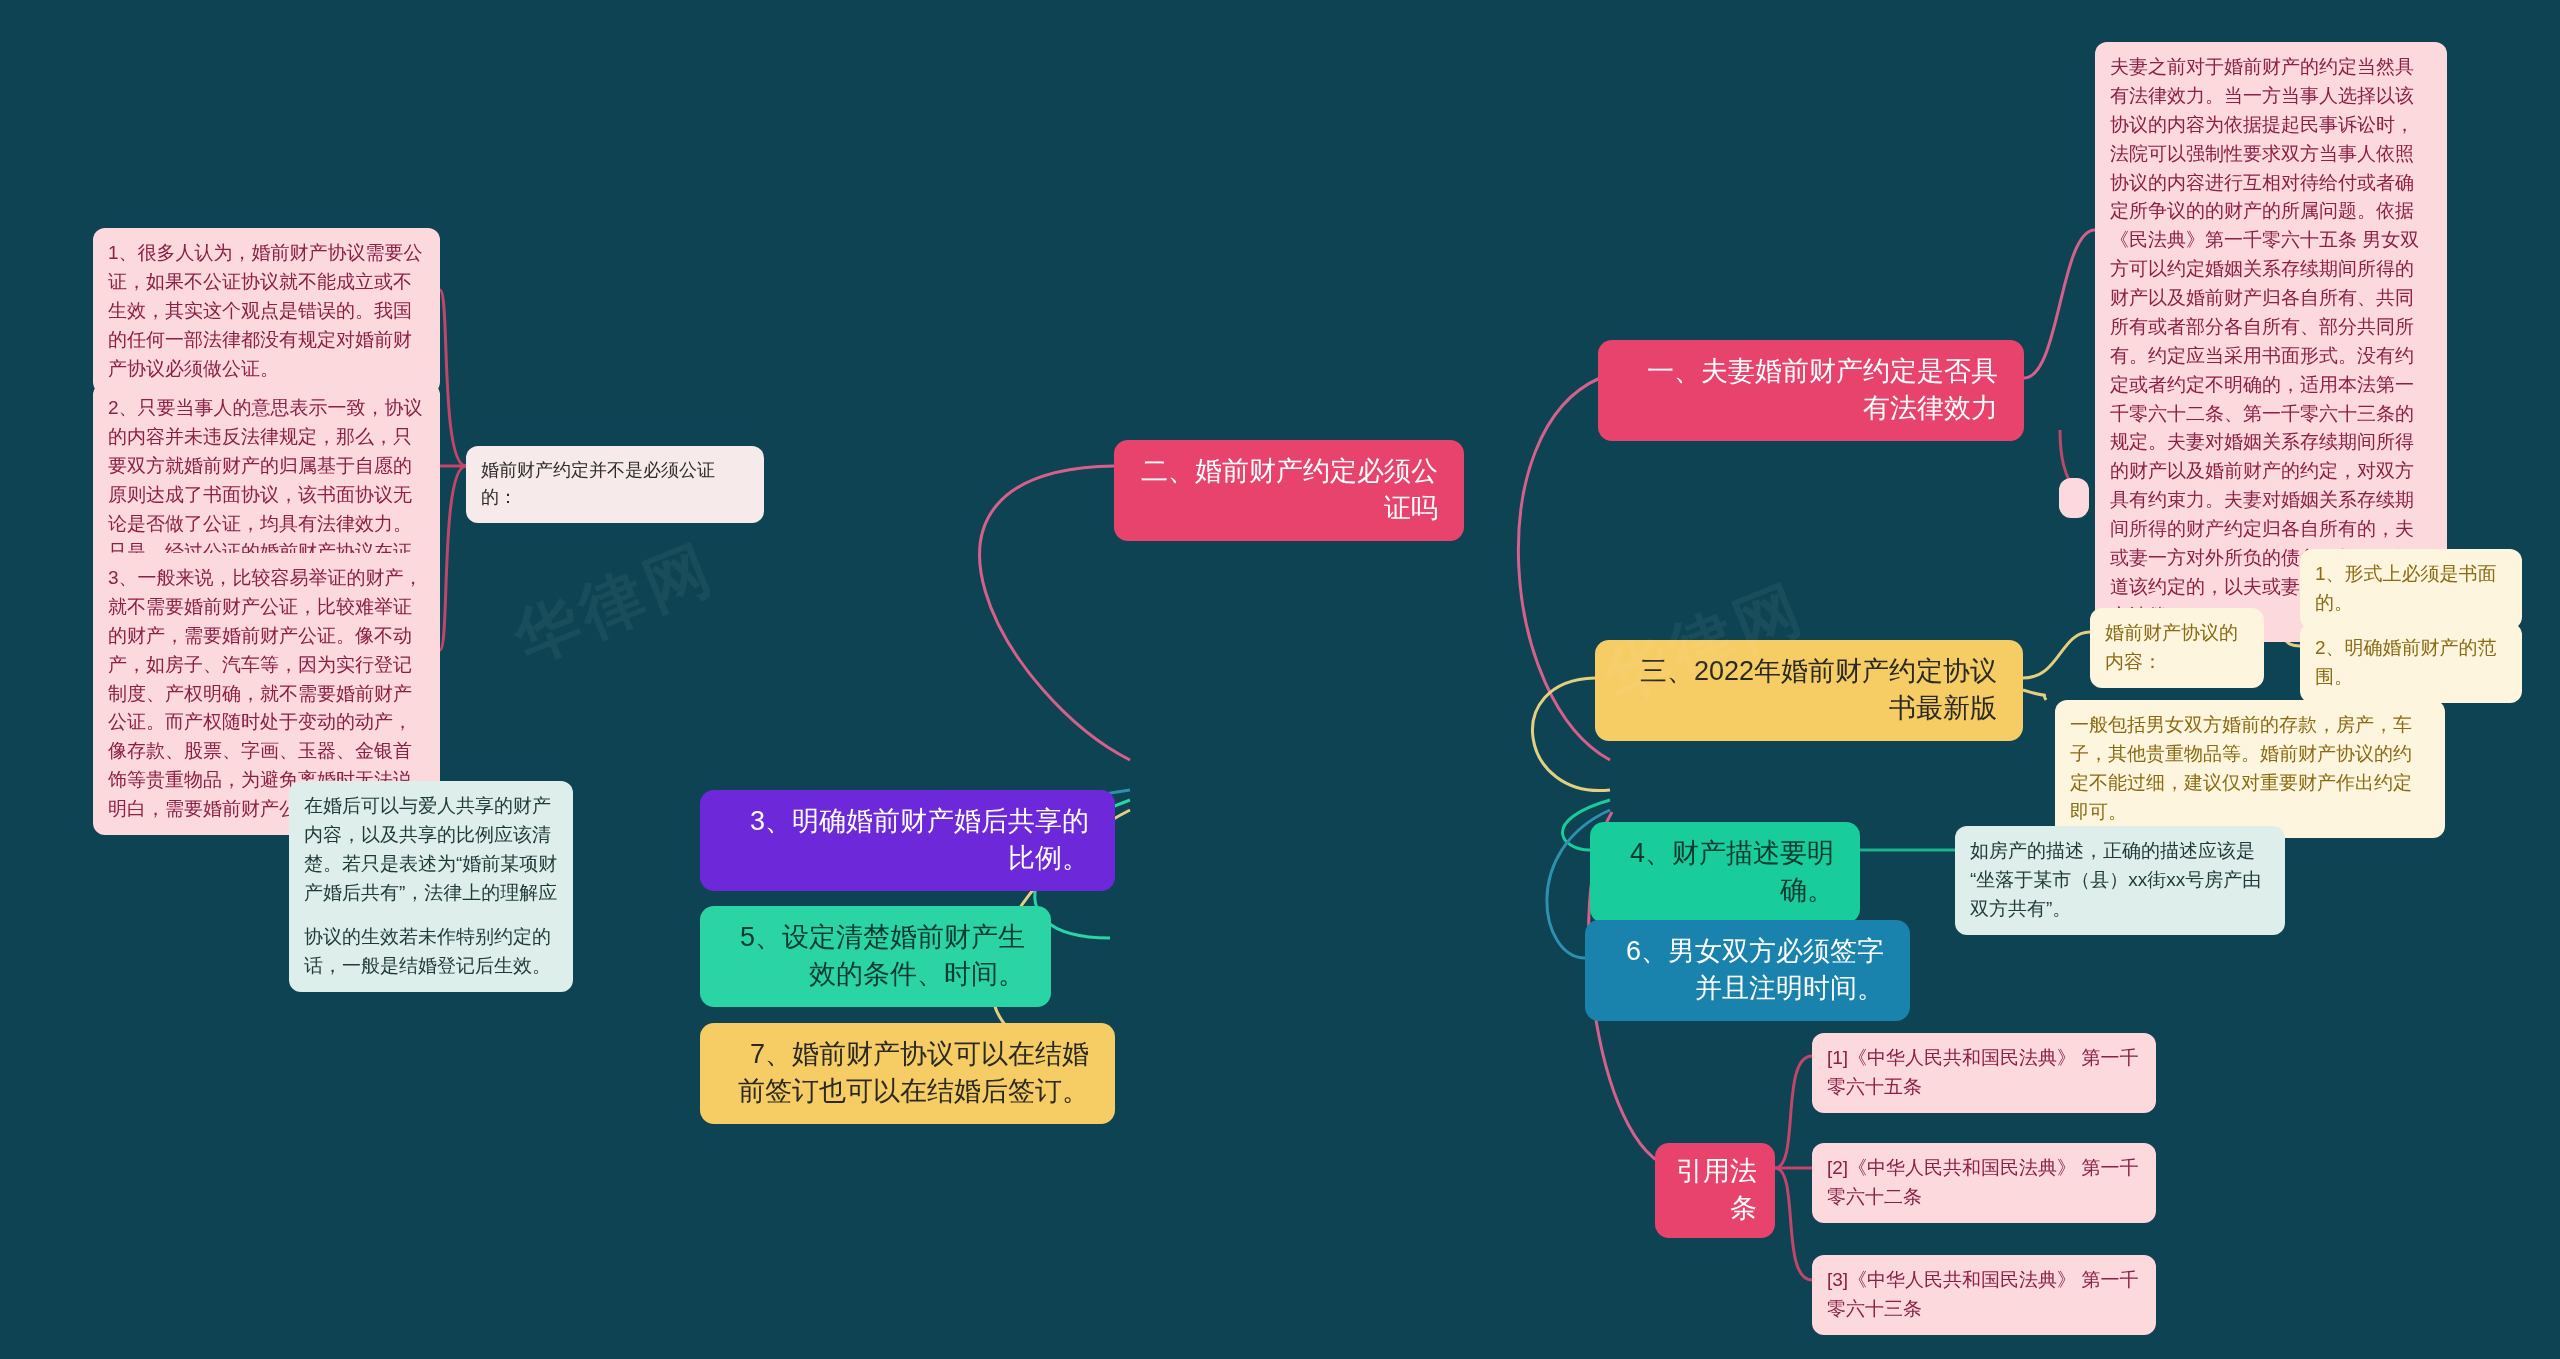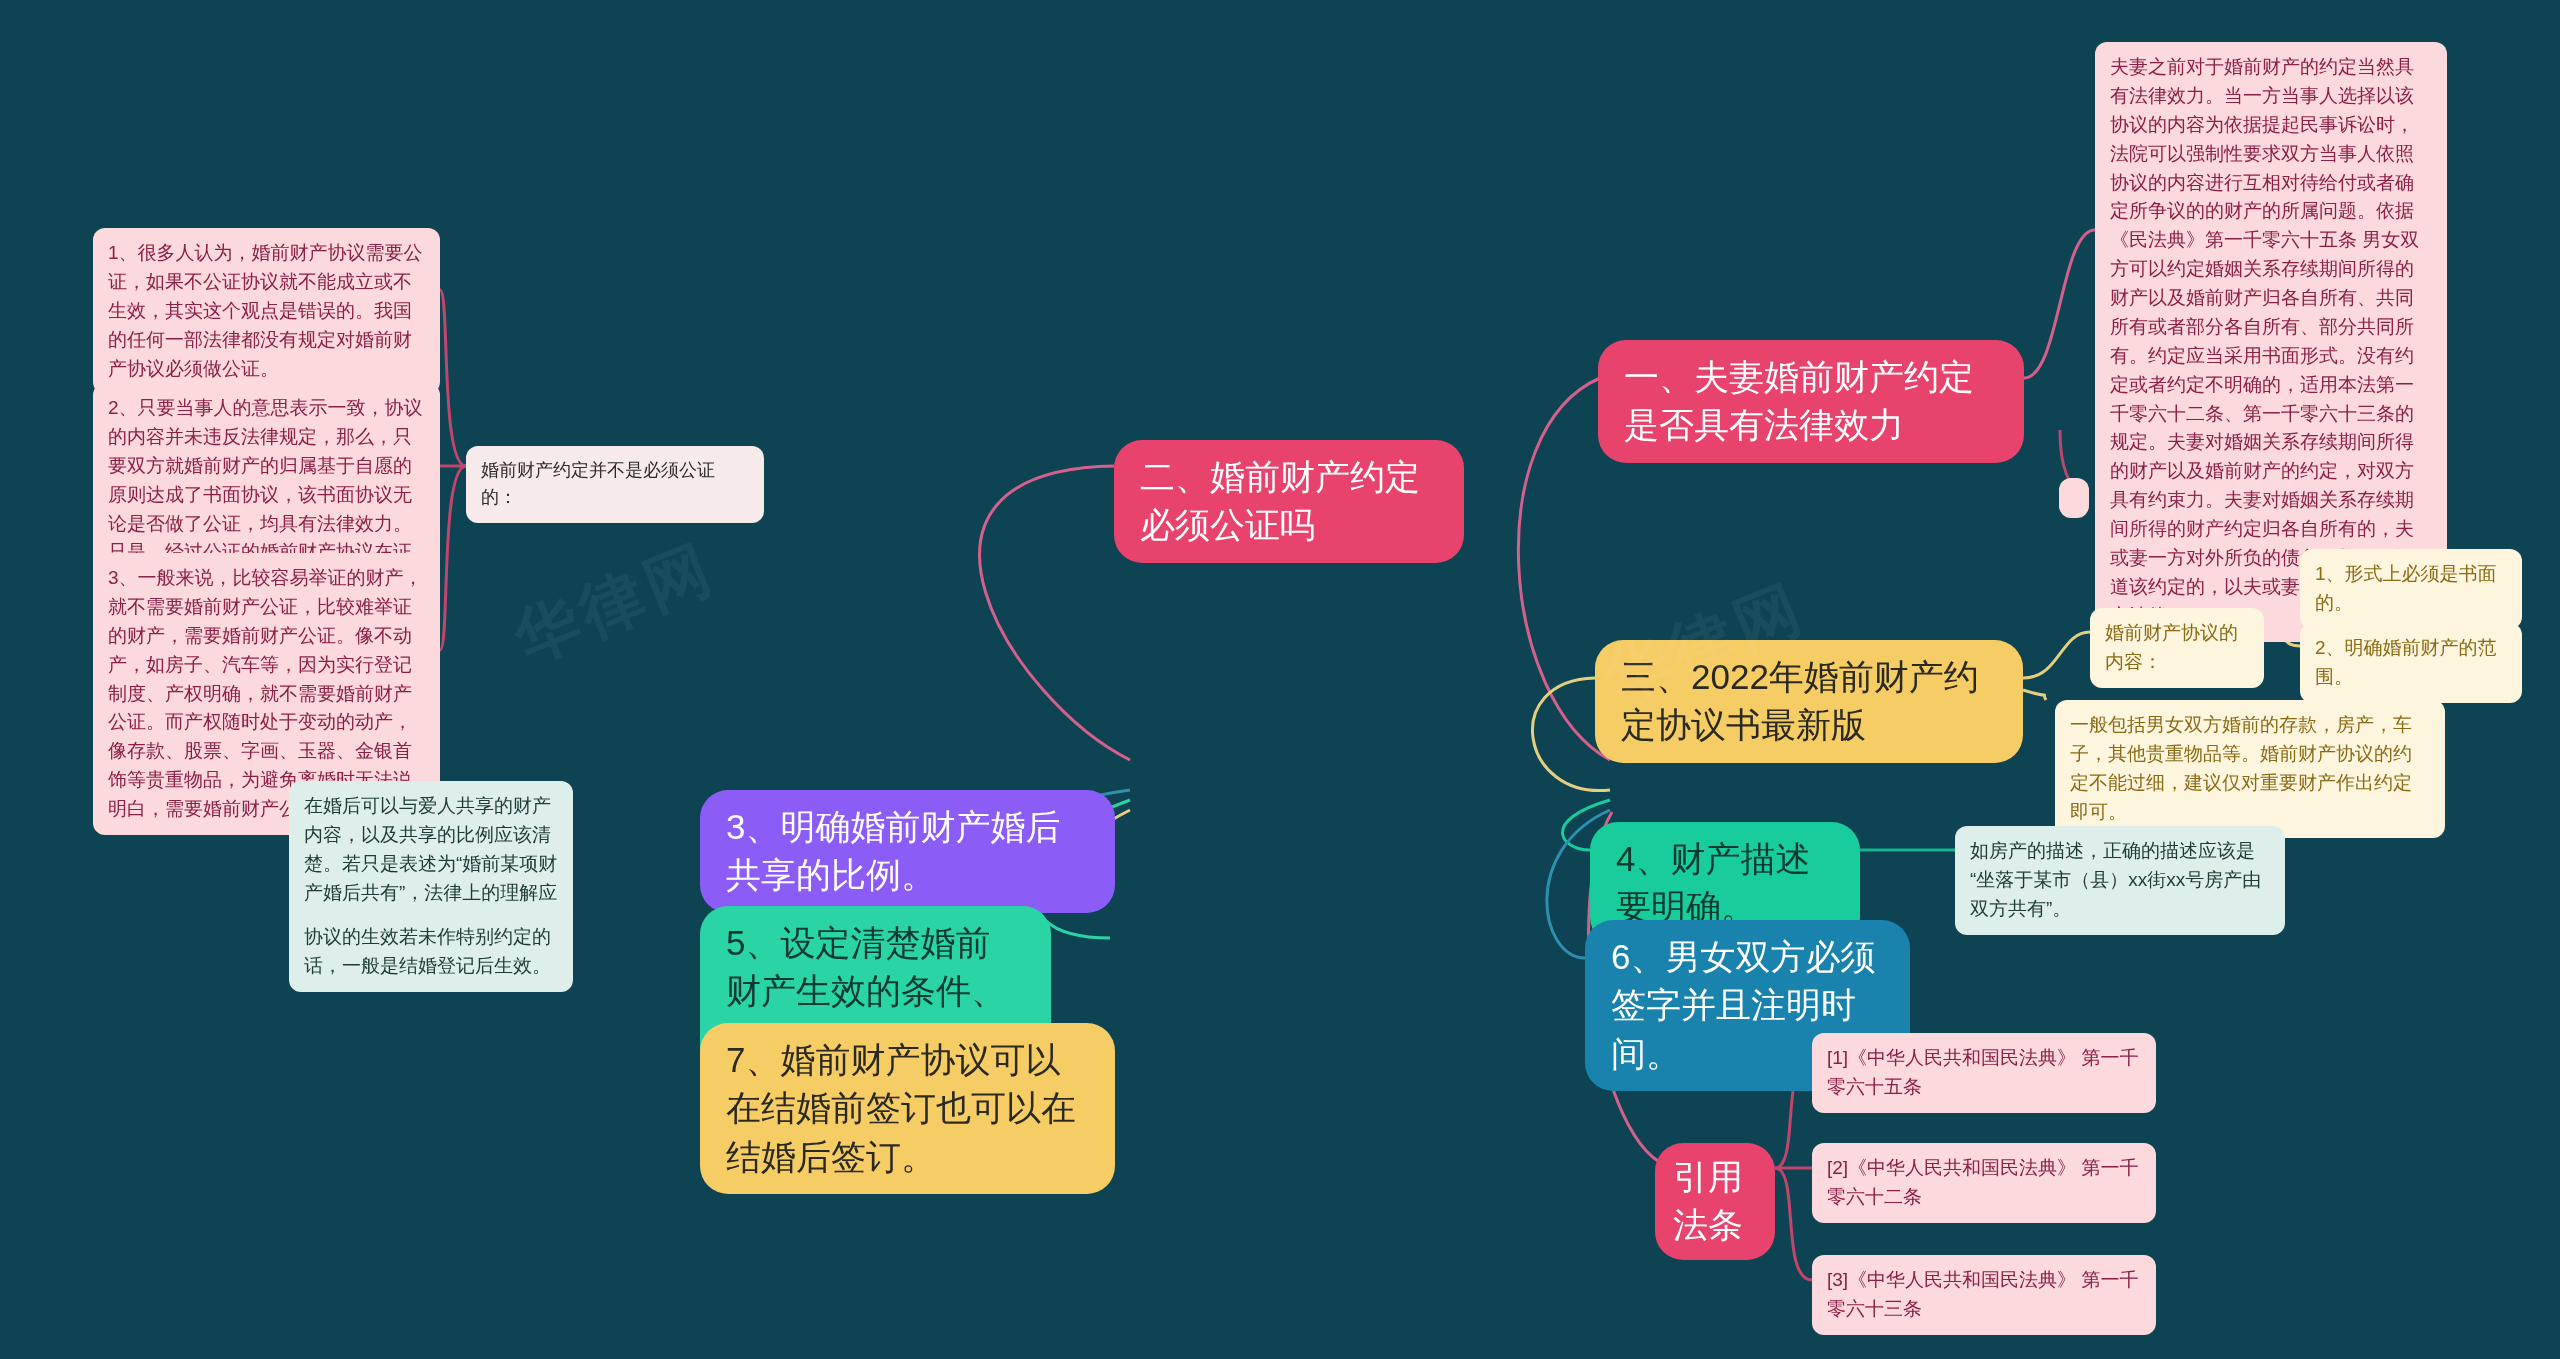--- a/index.html
+++ b/index.html
@@ -20,29 +20,30 @@
   .root{
     background:#45c3f0;color:#123b49;
     border-radius:44px;
     font-size:31px;line-height:1.35;
     text-align:center;justify-content:center;
     padding:14px 26px;
   }
 
   
   .topic{
-    border-radius:28px;
-    font-size:35px;line-height:1.38;
+    border-radius:14px;
+    font-size:27px;line-height:1.38;
     padding:13px 26px;
+    text-align:right;
   }
   .topic.pink{background:#e8436d;color:#ffffff;}
   .topic.pink2{background:#e8436d;color:#ffffff;}
   .topic.yellow{background:#f6cc64;color:#2b2a22;}
   .topic.green{background:#19cc9c;color:#0b3a30;}
-  .topic.steel{background:#8b5cf6;color:#ffffff;}
+  .topic.steel{background:#6d28d9;color:#ffffff;}
   .topic.steel2{background:#1983ad;color:#ffffff;}
   .topic.mint{background:#2ad4a4;color:#0b3a30;}
   .topic.gold{background:#f6cc64;color:#2b2a22;}
 
   
   .note{
     border-radius:12px;
     font-size:19px;line-height:1.52;
     padding:11px 15px;
     align-items:flex-start;

